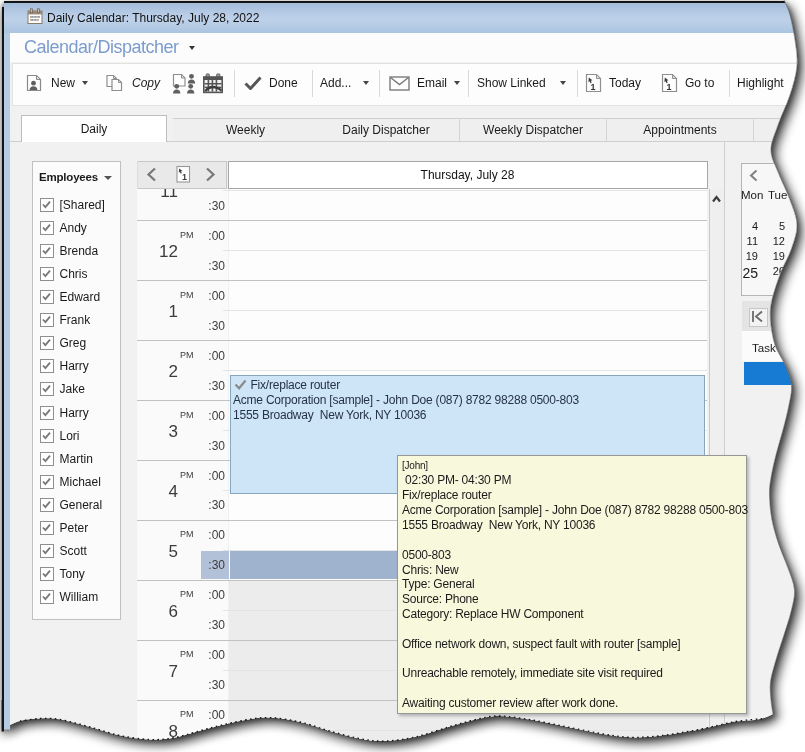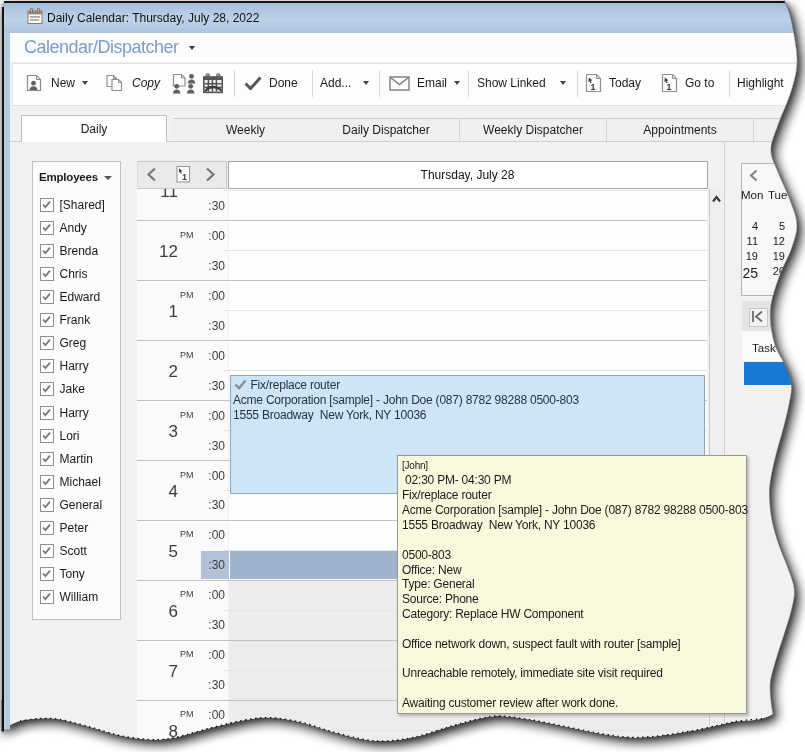--- a/index.html
+++ b/index.html
@@ -461,21 +461,21 @@
     <div class="abs" style="left:742px;top:308.5px;font-size:11.5px;color:#1a1a1a;">Task</div>
     <div class="abs" id="taskblue"></div>
     <div class="abs" style="left:387px;top:422px;width:347.5px;height:257px;background:#f8f8dd;border:1px solid #979797;box-shadow:2px 2px 3px rgba(0,0,0,0.25);z-index:9;">
     <div style="position:absolute;left:4px;top:2.5px;font-size:10px;letter-spacing:-0.22px;line-height:14px;color:#1b1b1b;white-space:nowrap;">[John]</div>
     <div style="position:absolute;left:4px;top:17.4px;font-size:12px;letter-spacing:-0.22px;line-height:14px;color:#1b1b1b;white-space:nowrap;text-align:right;">&nbsp;02:30 PM- 04:30 PM</div>
     <div style="position:absolute;left:4px;top:32.2px;font-size:12px;letter-spacing:-0.22px;line-height:14px;color:#1b1b1b;white-space:nowrap;">Fix/replace router</div>
     <div style="position:absolute;left:4px;top:47.0px;font-size:12px;letter-spacing:-0.22px;line-height:14px;color:#1b1b1b;white-space:nowrap;">Acme Corporation [sample] - John Doe (087) 8782 98288 0500-803</div>
     <div style="position:absolute;left:4px;top:61.9px;font-size:12px;letter-spacing:-0.22px;line-height:14px;color:#1b1b1b;white-space:nowrap;">1555 Broadway&nbsp; New York, NY 10036</div>
     <div style="position:absolute;left:4px;top:76.8px;font-size:12px;letter-spacing:-0.22px;line-height:14px;color:#1b1b1b;white-space:nowrap;">&nbsp;</div>
     <div style="position:absolute;left:4px;top:91.6px;font-size:12px;letter-spacing:-0.22px;line-height:14px;color:#1b1b1b;white-space:nowrap;">0500-803</div>
-    <div style="position:absolute;left:4px;top:106.5px;font-size:12px;letter-spacing:-0.22px;line-height:14px;color:#1b1b1b;white-space:nowrap;">Office: New</div>
+    <div style="position:absolute;left:4px;top:106.5px;font-size:12px;letter-spacing:-0.22px;line-height:14px;color:#1b1b1b;white-space:nowrap;">Chris: New</div>
     <div style="position:absolute;left:4px;top:121.3px;font-size:12px;letter-spacing:-0.22px;line-height:14px;color:#1b1b1b;white-space:nowrap;">Type: General</div>
     <div style="position:absolute;left:4px;top:136.2px;font-size:12px;letter-spacing:-0.22px;line-height:14px;color:#1b1b1b;white-space:nowrap;">Source: Phone</div>
     <div style="position:absolute;left:4px;top:151.0px;font-size:12px;letter-spacing:-0.22px;line-height:14px;color:#1b1b1b;white-space:nowrap;">Category: Replace HW Component</div>
     <div style="position:absolute;left:4px;top:165.8px;font-size:12px;letter-spacing:-0.22px;line-height:14px;color:#1b1b1b;white-space:nowrap;">&nbsp;</div>
     <div style="position:absolute;left:4px;top:180.7px;font-size:12px;letter-spacing:-0.22px;line-height:14px;color:#1b1b1b;white-space:nowrap;">Office network down, suspect fault with router [sample]</div>
     <div style="position:absolute;left:4px;top:195.5px;font-size:12px;letter-spacing:-0.22px;line-height:14px;color:#1b1b1b;white-space:nowrap;">&nbsp;</div>
     <div style="position:absolute;left:4px;top:210.4px;font-size:12px;letter-spacing:-0.22px;line-height:14px;color:#1b1b1b;white-space:nowrap;">Unreachable remotely, immediate site visit required</div>
     <div style="position:absolute;left:4px;top:225.2px;font-size:12px;letter-spacing:-0.22px;line-height:14px;color:#1b1b1b;white-space:nowrap;">&nbsp;</div>
     <div style="position:absolute;left:4px;top:240.1px;font-size:12px;letter-spacing:-0.22px;line-height:14px;color:#1b1b1b;white-space:nowrap;">Awaiting customer review after work done.</div>
     </div>

